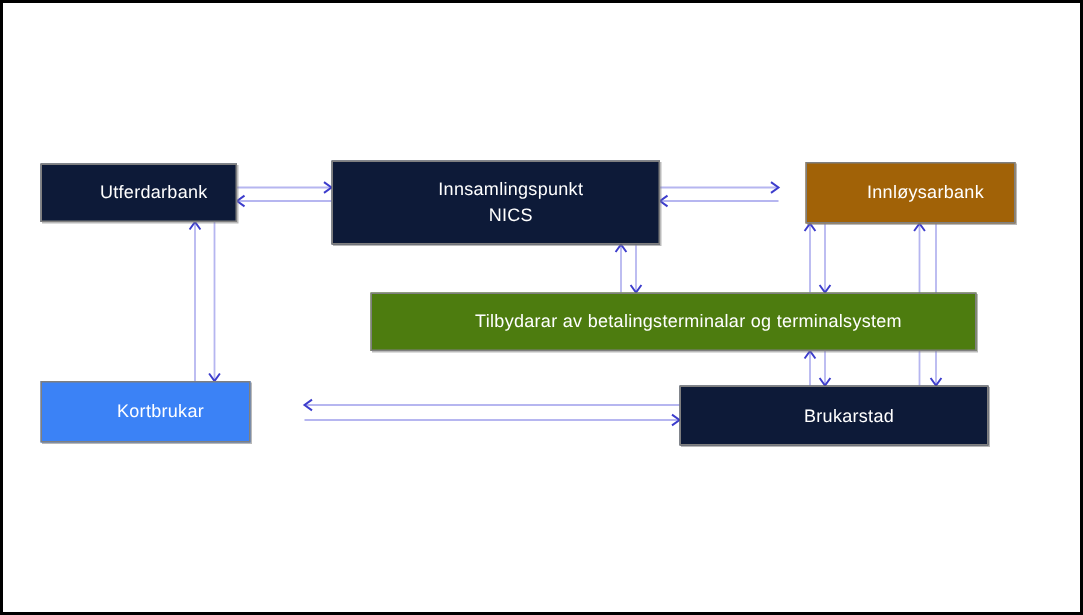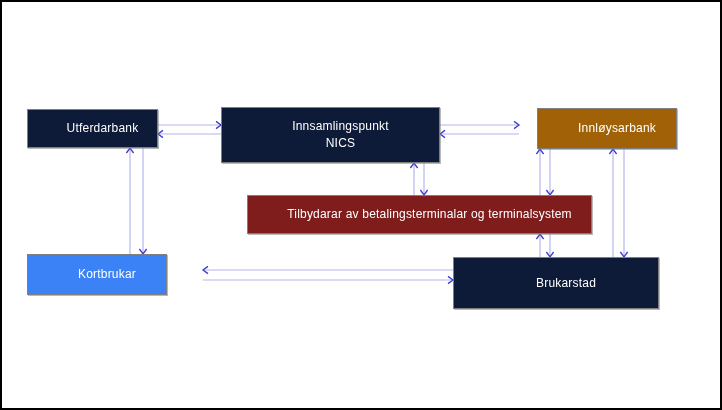--- a/index.html
+++ b/index.html
@@ -81,18 +81,18 @@
         <line x1="611" y1="255" x2="611" y2="147" stroke="#b6b6f0" stroke-width="1.2" marker-end="url(#ah)"></line>
         <line x1="622" y1="147" x2="622" y2="255" stroke="#b6b6f0" stroke-width="1.2" marker-end="url(#ah)"></line>
       </g>
   </svg>
 
   <div id="node-layer">
       <div class="node" style="left: 25px; top: 107px; width: 131px; height: 39px; background: rgb(13, 26, 56); border-color: rgb(127, 127, 127); color: rgb(255, 255, 255);">Utferdarbank</div>
       <div class="node" style="left: 219px; top: 105px; width: 219px; height: 56px; background: rgb(13, 26, 56); border-color: rgb(127, 127, 127); color: rgb(255, 255, 255);">Innsamlingspunkt
 NICS</div>
       <div class="node" style="left: 517px; top: 106px; width: 140px; height: 41px; background: #a16207; border-color: rgb(127, 127, 127); color: rgb(255, 255, 255); margin-left: 18px;">Innløysarbank</div>
-      <div class="node" style="left: 245px; top: 193px; width: 345px; height: 39px; background: #7f1d1d; border-color: rgb(127, 127, 127); color: rgb(255, 255, 255);">Tilbydarar av betalingsterminalar og terminalsystem</div>
+      <div class="node" style="left: 245px; top: 193px; width: 404px; height: 39px; background: #4d7c0f; border-color: rgb(127, 127, 127); color: rgb(255, 255, 255);">Tilbydarar av betalingsterminalar og terminalsystem</div>
       <div class="node" style="left: 25px; top: 252px; width: 140px; height: 41px; background: #3b82f6; border-color: rgb(127, 127, 127); color: rgb(255, 255, 255);">Kortbrukar</div>
-      <div class="node" style="left: 451px; top: 255px; width: 206px; height: 52px; background: rgb(13, 26, 56); border-color: rgb(127, 127, 127); color: rgb(255, 255, 255);">Brukarstad</div>
+      <div class="node" style="left: 451px; top: 255px; width: 206px; height: 40px; background: rgb(13, 26, 56); border-color: rgb(127, 127, 127); color: rgb(255, 255, 255);">Brukarstad</div>
     </div>
 
 </div>
 
 </body></html>

